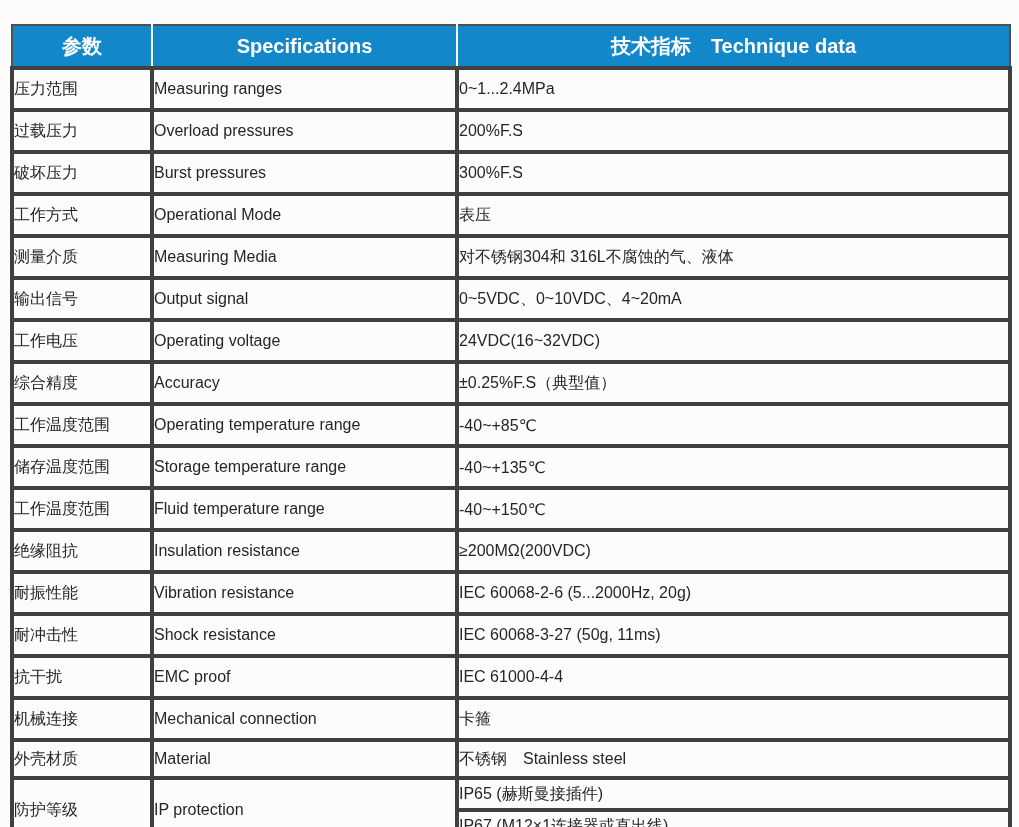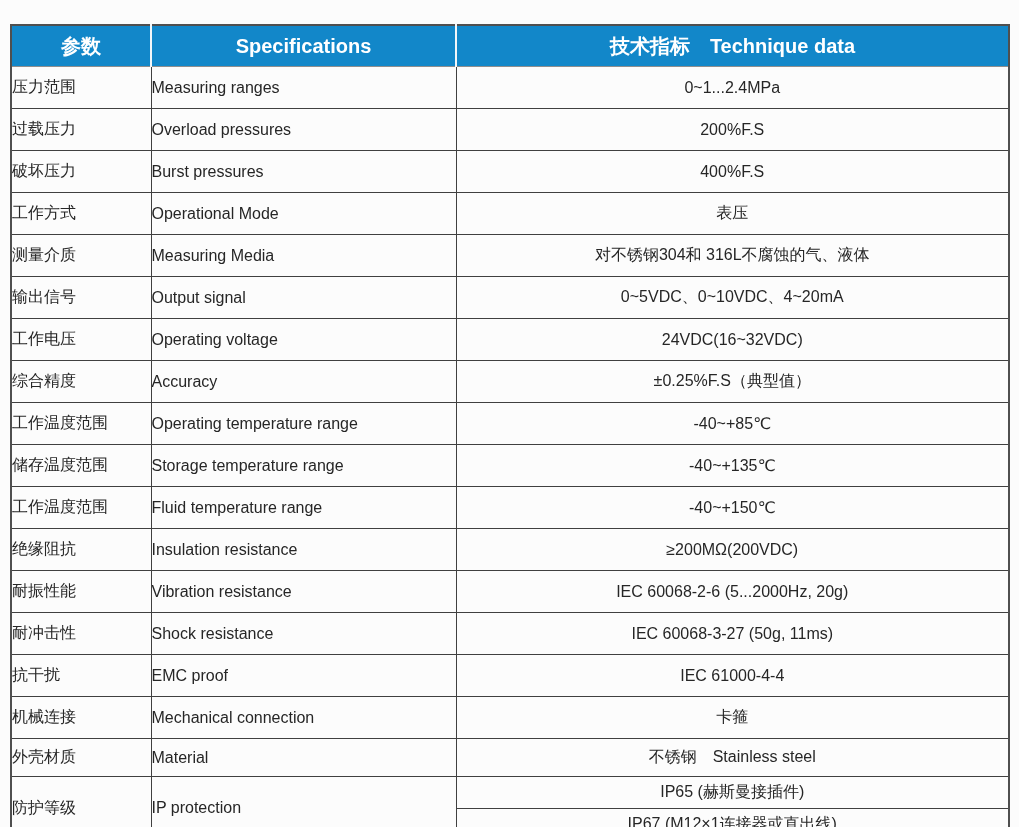--- a/index.html
+++ b/index.html
@@ -32,34 +32,34 @@
     text-align: center;
     vertical-align: middle;
     border-bottom: 1px solid #8e8e8e;
     padding: 0;
   }
   table.spec th + th {
     border-left: 2px solid #f2f6f9;
     margin-left: 16px;
   }
   table.spec td {
-    border: 1px solid #404040;
+    border: 4px solid #404040;
     font-size: 16px;
     color: #262626;
     vertical-align: middle;
     padding: 0;
     overflow: hidden;
     white-space: nowrap;
   }
   tr.row       { height: 42px; }
   tr.row-short { height: 38px; margin-left: 35px; }
   tr.subrow    { height: 32px; }
   td.cn  { padding-left: 20px; font-size: 17px; }
   td.en  { padding-left: 17px; }
-  td.val { padding-left: 22px; text-align: center; }
+  td.val { padding-left: 22px; }
   td.vtop {
     vertical-align: top;
     padding-top: 10px;
   }
 </style>
 </head>
 <body>
 
 <div class="table-wrap">
   <table class="spec">
@@ -82,21 +82,21 @@
         <td class="val">0~1...2.4MPa</td>
       </tr>
       <tr class="row">
         <td class="cn">过载压力</td>
         <td class="en">Overload pressures</td>
         <td class="val">200%F.S</td>
       </tr>
       <tr class="row">
         <td class="cn">破坏压力</td>
         <td class="en">Burst pressures</td>
-        <td class="val">400%F.S</td>
+        <td class="val">300%F.S</td>
       </tr>
       <tr class="row">
         <td class="cn">工作方式</td>
         <td class="en">Operational Mode</td>
         <td class="val">表压</td>
       </tr>
       <tr class="row">
         <td class="cn">测量介质</td>
         <td class="en">Measuring Media</td>
         <td class="val">对不锈钢304和 316L不腐蚀的气、液体</td>

